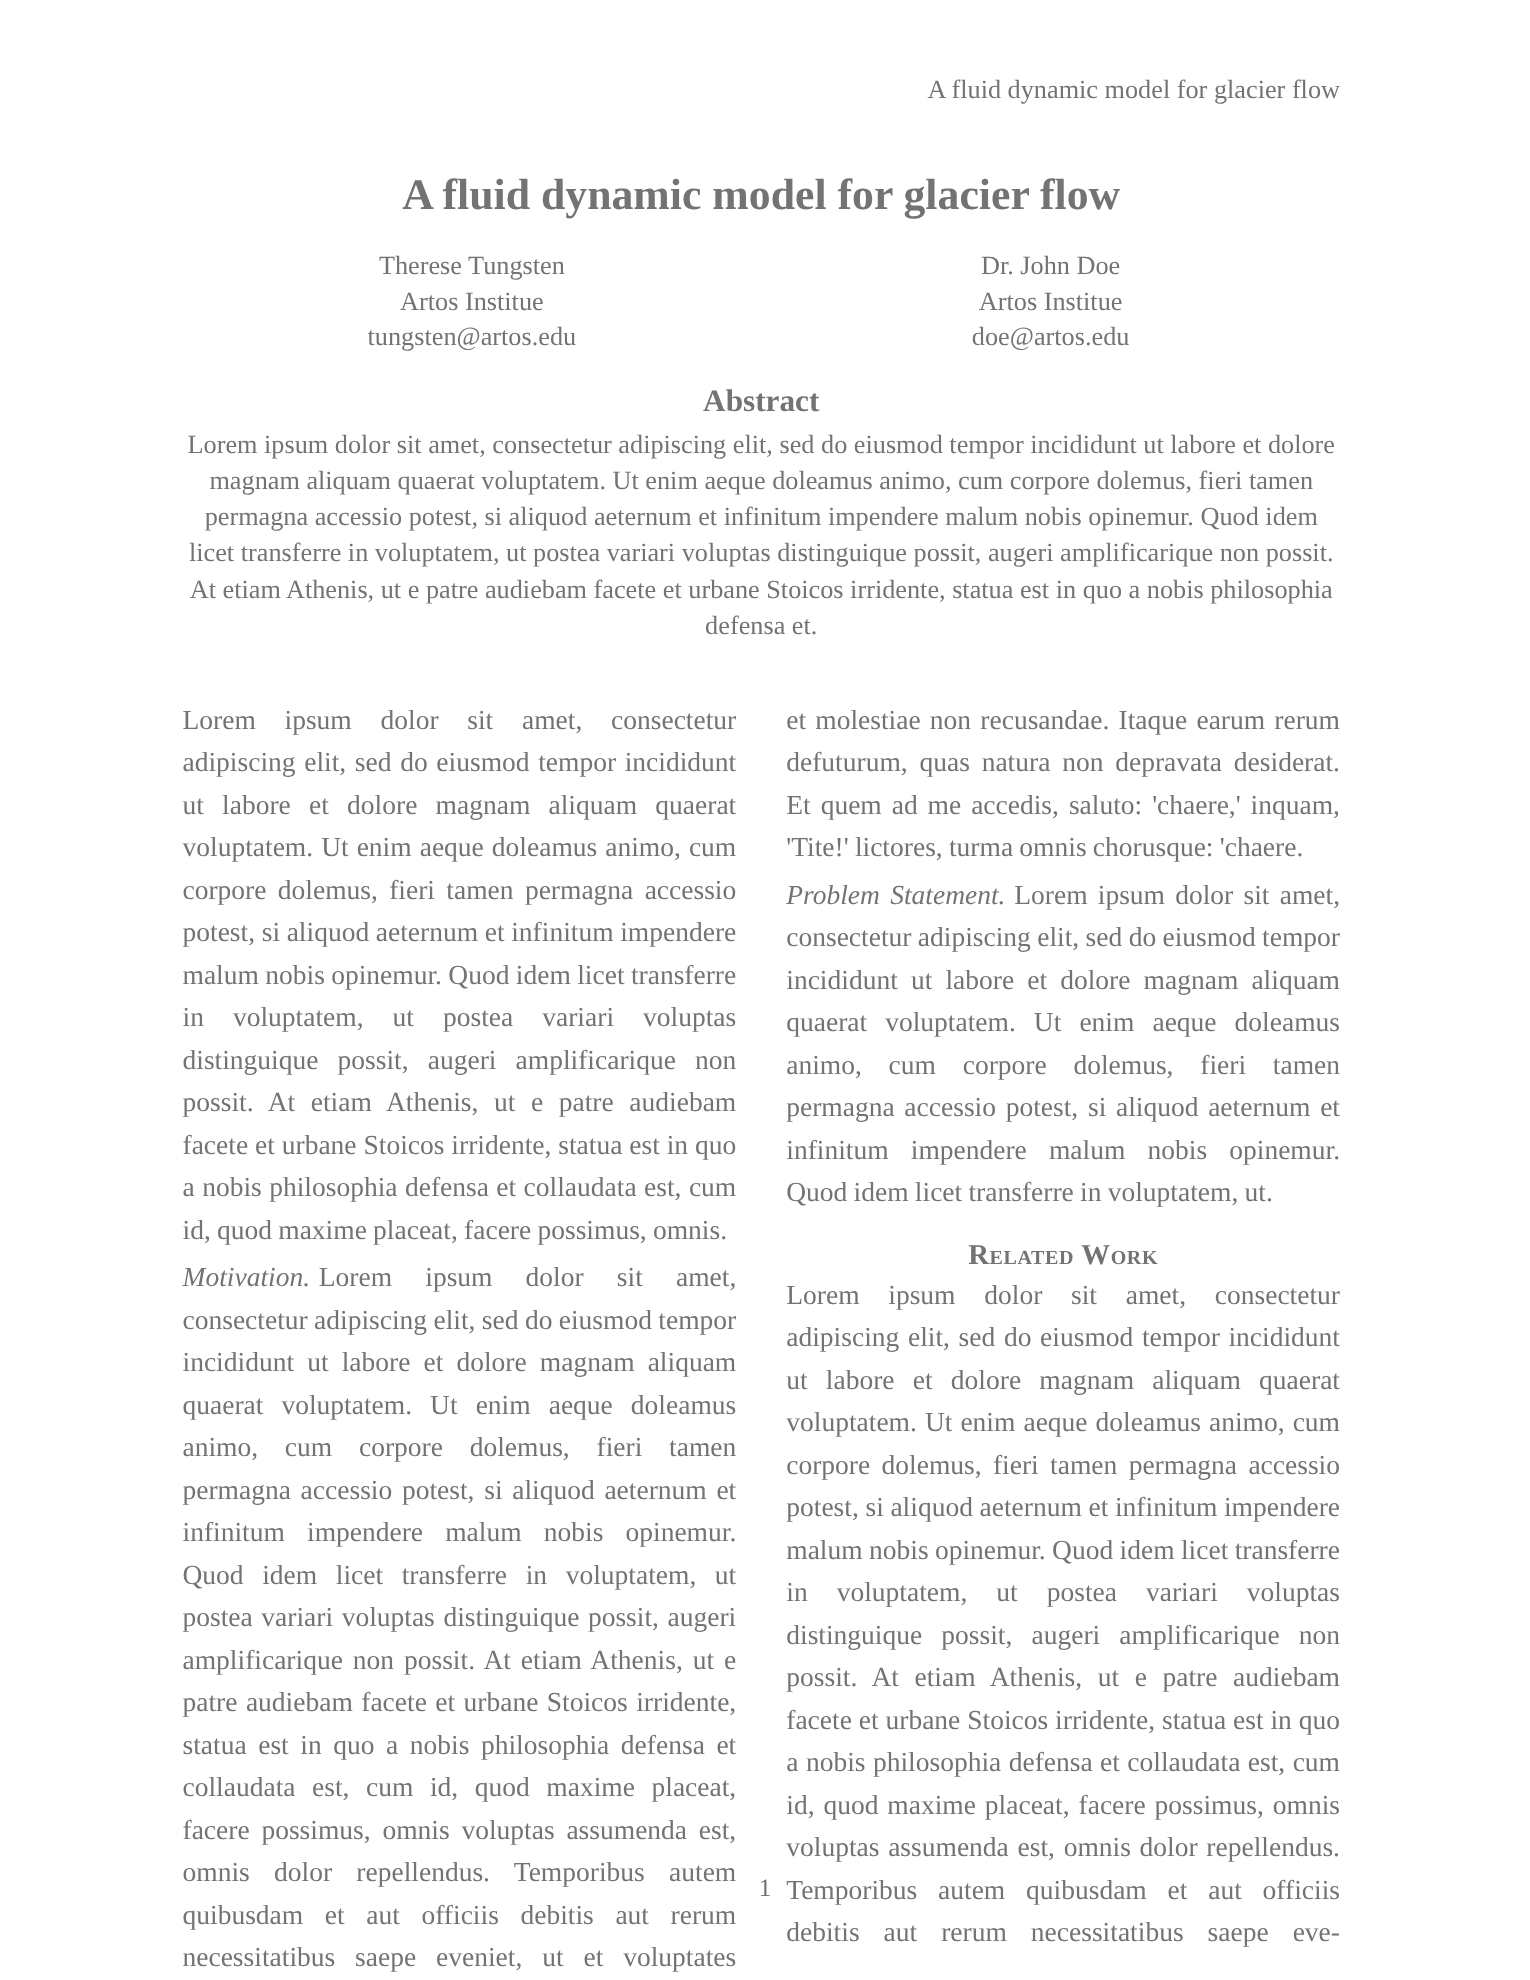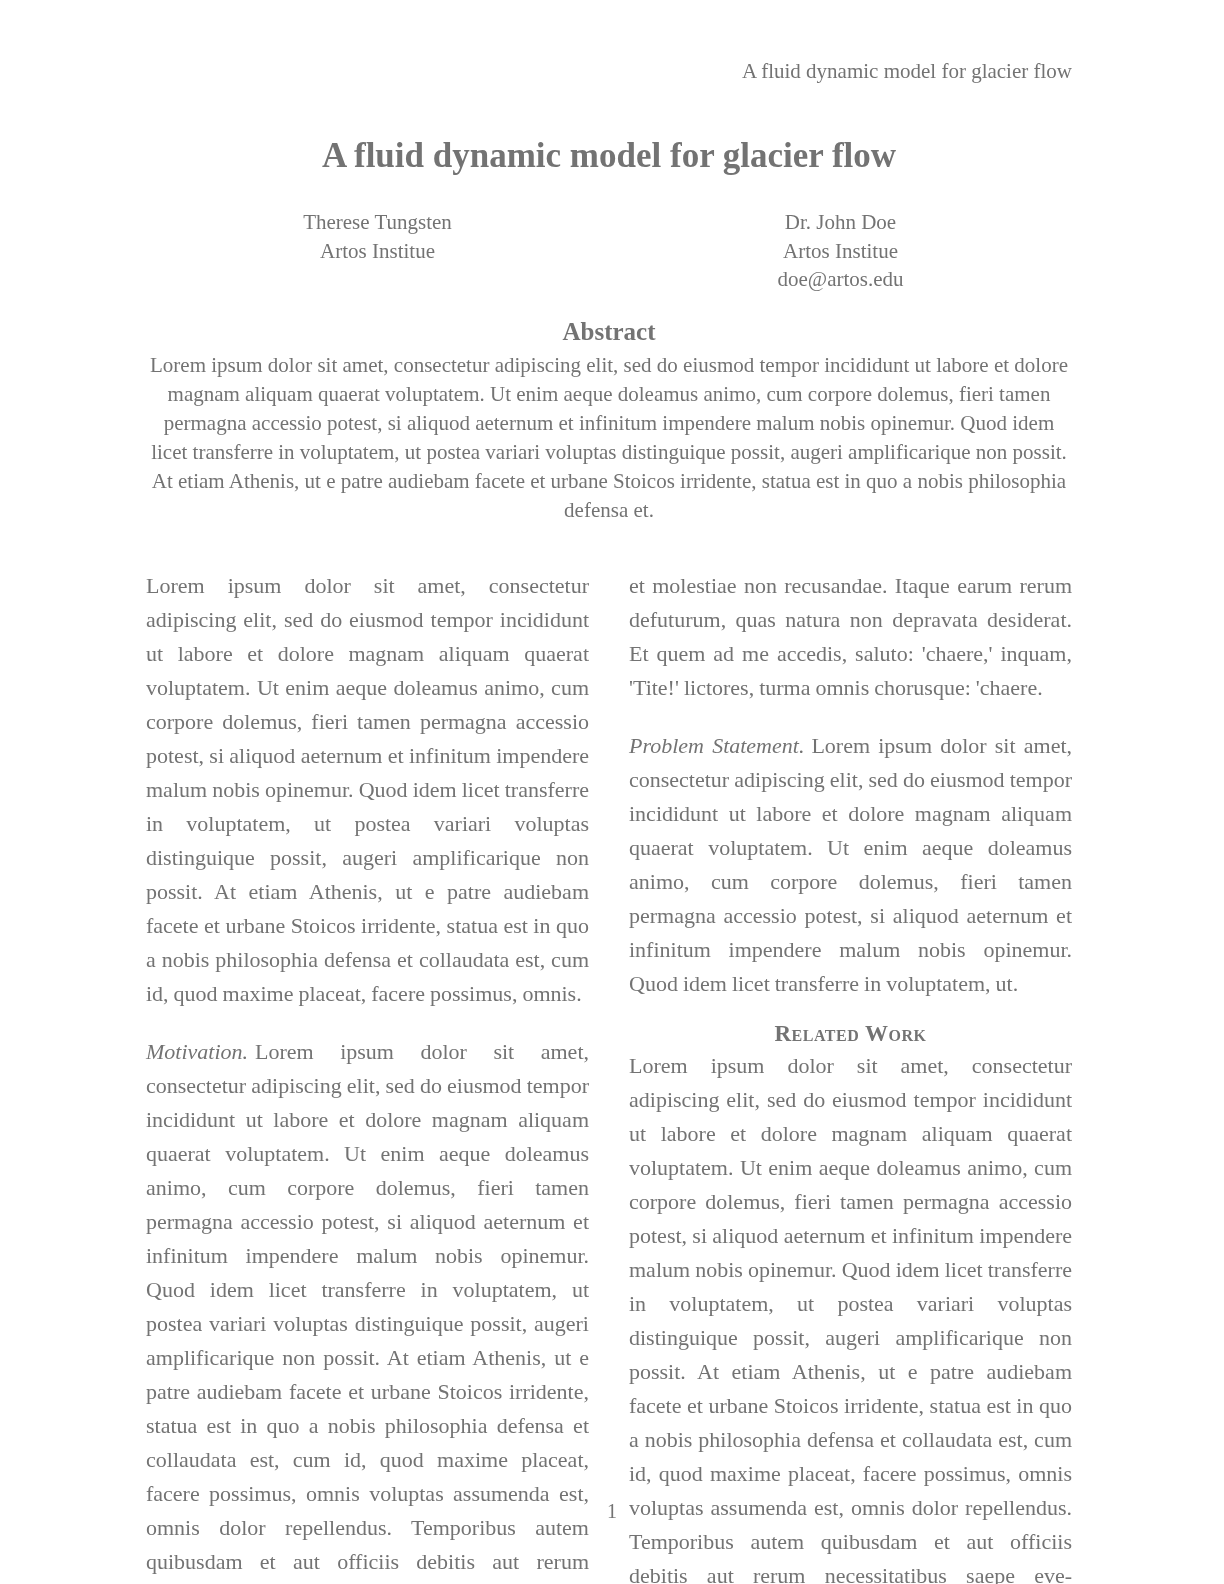--- a/index.html
+++ b/index.html
@@ -29,21 +29,21 @@
   }
   .paper-title {
     margin-top: 52px;
     text-align: center;
     font-size: 35px;
     font-weight: bold;
     line-height: 40px;
   }
   .authors {
     display: flex;
-    margin-top: 32px;
+    margin-top: 22px;
   }
   .author {
     flex: 1 1 50%;
     text-align: center;
     font-size: 21px;
     line-height: 28.5px;
   }
   .abstract-heading {
     margin-top: 24px;
     text-align: center;
@@ -82,21 +82,21 @@
     font-size: 22px;
     line-height: 34px;
     text-align: justify;
     word-spacing: -0.5px;
   }
   .para + .para,
   .section-heading + .para {
     margin-top: 0;
   }
   .para.block-gap {
-    margin-top: 24px;
+    margin-top: 4px;
   }
   .para.cutoff {
     text-align-last: justify;
   }
   .runin-label {
     font-style: italic;
     margin-right: 7px;
   }
   .page-number {
     position: absolute;
@@ -114,20 +114,21 @@
   <div class="content">
 
     <div class="running-head">A fluid dynamic model for glacier flow</div>
 
     <h1 class="paper-title" style="margin-bottom:0;">A fluid dynamic model for glacier flow</h1>
 
     <div class="authors">
       <div class="author">
         <div>Therese Tungsten</div>
         <div>Artos Institue</div>
+        <div>tungsten@artos.edu</div>
       </div>
       <div class="author">
         <div>Dr. John Doe</div>
         <div>Artos Institue</div>
         <div>doe@artos.edu</div>
       </div>
     </div>
 
     <div class="abstract-heading">Abstract</div>
 

